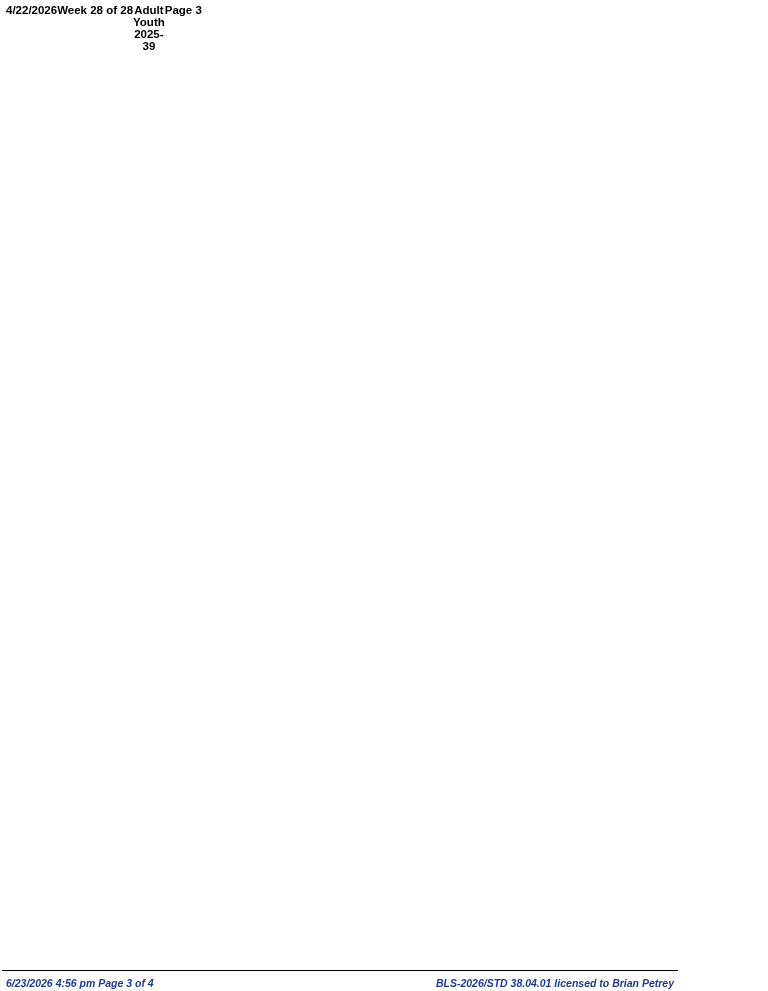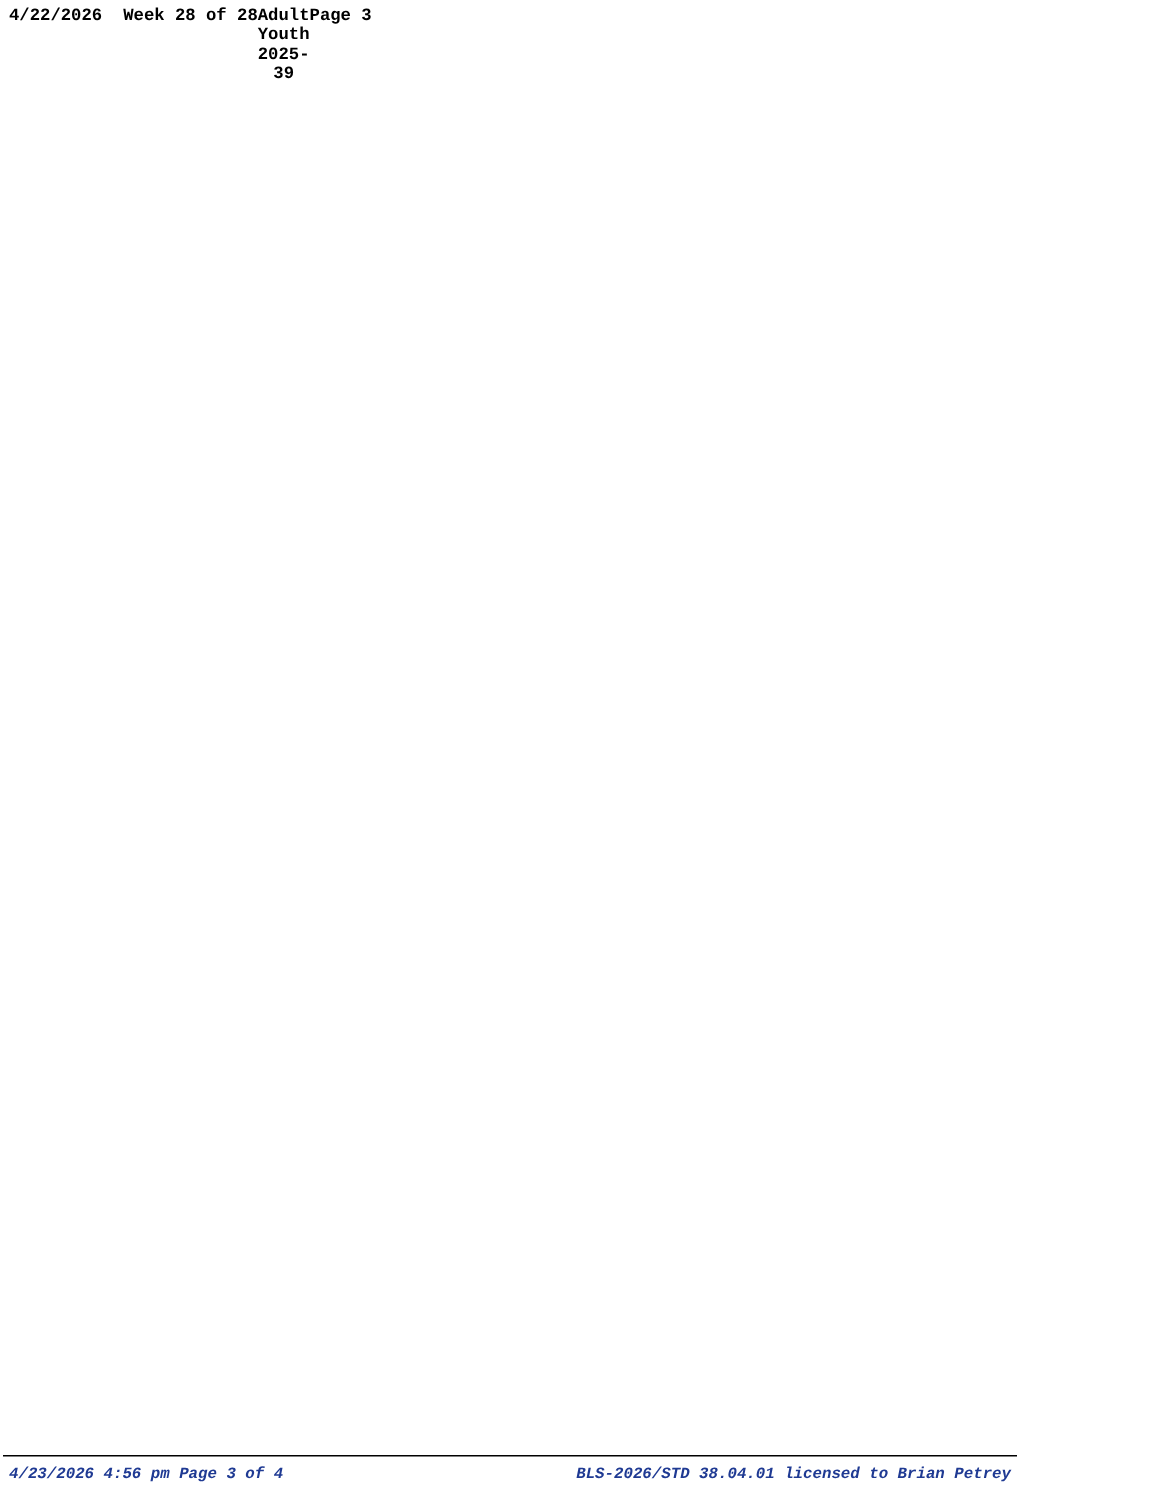--- a/index.html
+++ b/index.html
@@ -10,32 +10,31 @@
     font-size:11px;
     color:#000000;
     position:relative;
     overflow:hidden;
   }
   .page{
     position:relative;
     width:680px;height:991px;
     padding:0;
     box-sizing:border-box;
-    font-family:Liberation Mono, monospace;
   }
   
   .topbar{
     display:flex;
     align-items:baseline;
     font-weight:bold;
     font-size:11.5px;
     padding:4px 6px 0 6px;
   }
   .topbar .date{white-space:nowrap;}
-  .topbar .week{margin-left:14px;white-space:nowrap;}
+  .topbar .week{white-space:nowrap;}
   .topbar .title{flex:1;text-align:center;}
   .topbar .page{white-space:nowrap;}
 
   
   .footline{
     position:absolute;
     left:0;right:0;
     bottom:20px;
     border-top:1.4px solid #000;
     height:0;
@@ -62,17 +61,17 @@
 
   <div class="topbar">
     <span class="date">4/22/2026</span>
     <span class="week">Week 28 of 28</span>
     <span class="title">Adult Youth 2025-39</span>
     <span class="page">Page 3</span>
   </div>
 
   <div class="footline"></div>
   <div class="footer">
-    <span class="left">4/23/2026  4:56 pm  Page 3 of 4</span>
+    <span class="left">6/23/2026  4:56 pm  Page 3 of 4</span>
     <span class="right">BLS-2026/STD 38.04.01 licensed to Brian Petrey</span>
   </div>
 
 </div>
 
 </body></html>

